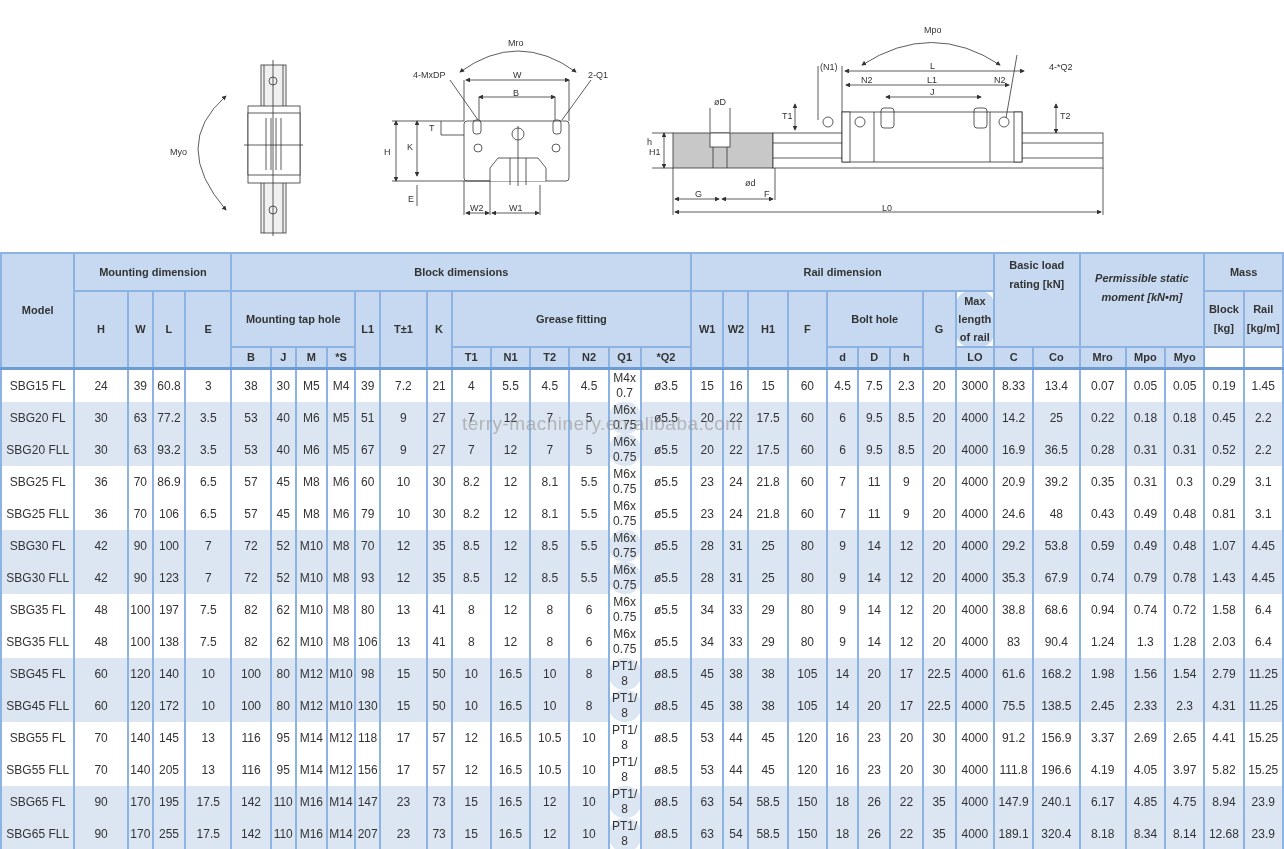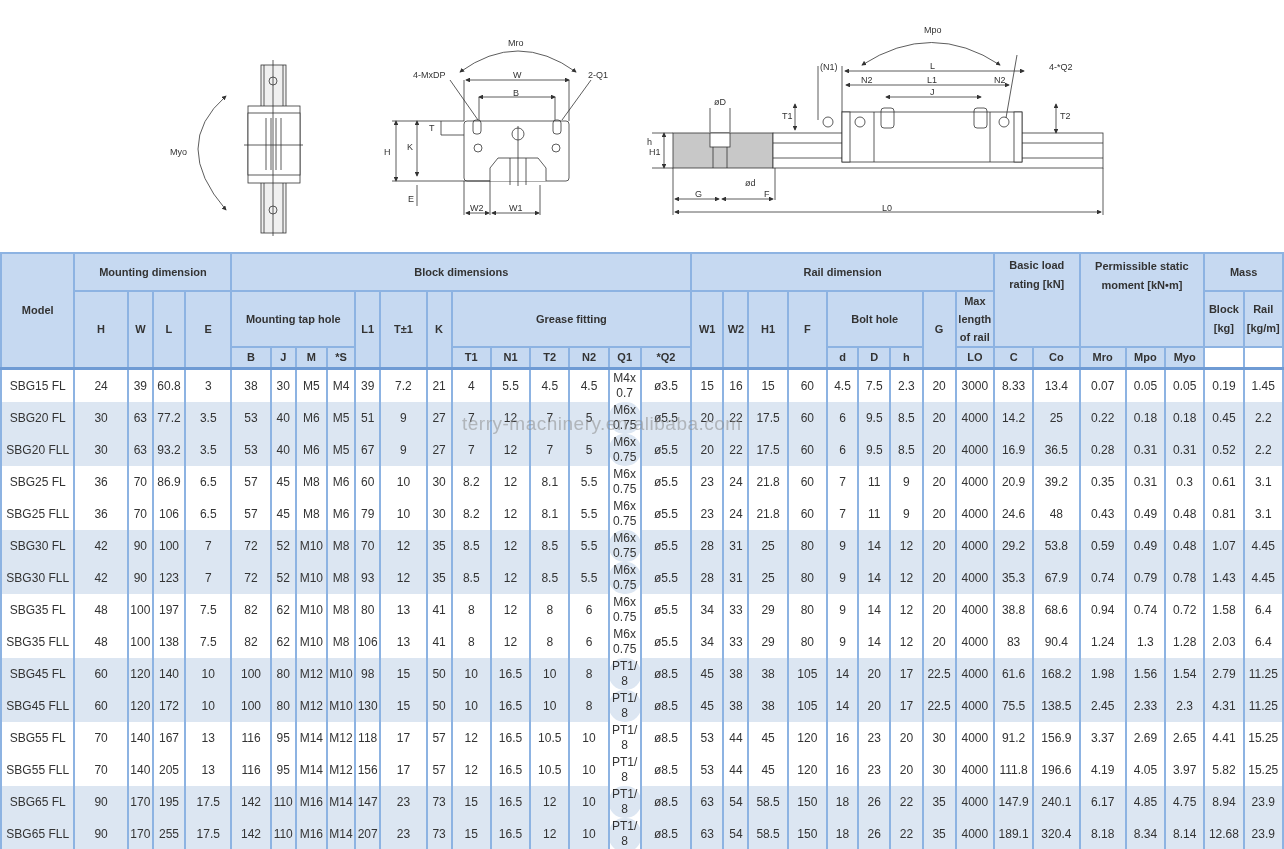--- a/index.html
+++ b/index.html
@@ -189,40 +189,40 @@
       <col style="width:39px">
       <col style="width:39px">
   </colgroup>
   <thead>
     <tr style="height:38px">
       <th rowspan="3">Model</th>
       <th colspan="4">Mounting dimension</th>
       <th colspan="13">Block dimensions</th>
       <th colspan="9">Rail dimension</th>
       <th colspan="2" rowspan="2" style="vertical-align:top;padding-top:2px;">Basic load rating [kN]</th>
-      <th colspan="3" rowspan="2" style="vertical-align:top;padding-top:3px;">Permissible static moment [kN•m]</th>
+      <th colspan="3" rowspan="2" style="vertical-align:top;padding-top:15px;font-style:italic;">Permissible static moment [kN•m]</th>
       <th colspan="2">Mass</th>
     </tr>
     <tr style="height:56px">
       <th rowspan="2">H</th>
       <th rowspan="2">W</th>
       <th rowspan="2">L</th>
       <th rowspan="2">E</th>
       <th colspan="4">Mounting tap hole</th>
       <th rowspan="2">L1</th>
       <th rowspan="2">T±1</th>
       <th rowspan="2">K</th>
       <th colspan="6">Grease fitting</th>
       <th rowspan="2">W1</th>
       <th rowspan="2">W2</th>
       <th rowspan="2">H1</th>
       <th rowspan="2">F</th>
       <th colspan="3">Bolt hole</th>
       <th rowspan="2">G</th>
-      <th style="line-height:18px;">Max length of rail</th>
+      <th style="line-height:18px;border-radius:14px;">Max length of rail</th>
       <th>Block [kg]</th>
       <th>Rail [kg/m]</th>
     </tr>
     <tr style="height:20px">
       <th>B</th>
       <th>J</th>
       <th>M</th>
       <th>*S</th>
       <th>T1</th>
       <th>N1</th>
@@ -390,21 +390,21 @@
         <td>7</td>
         <td>11</td>
         <td>9</td>
         <td>20</td>
         <td>4000</td>
         <td>20.9</td>
         <td>39.2</td>
         <td>0.35</td>
         <td>0.31</td>
         <td>0.3</td>
-        <td>0.61</td>
+        <td>0.29</td>
         <td>3.1</td>
       </tr>
       <tr class="w">
         <td>SBG25 FLL</td>
         <td>36</td>
         <td>70</td>
         <td>106</td>
         <td>6.5</td>
         <td>57</td>
         <td>45</td>
@@ -670,21 +670,21 @@
         <td>2.45</td>
         <td>2.33</td>
         <td>2.3</td>
         <td>4.31</td>
         <td>11.25</td>
       </tr>
       <tr class="w">
         <td>SBG55 FL</td>
         <td>70</td>
         <td>140</td>
-        <td>167</td>
+        <td>145</td>
         <td>13</td>
         <td>116</td>
         <td>95</td>
         <td>M14</td>
         <td>M12</td>
         <td>118</td>
         <td>17</td>
         <td>57</td>
         <td>12</td>
         <td>16.5</td>

